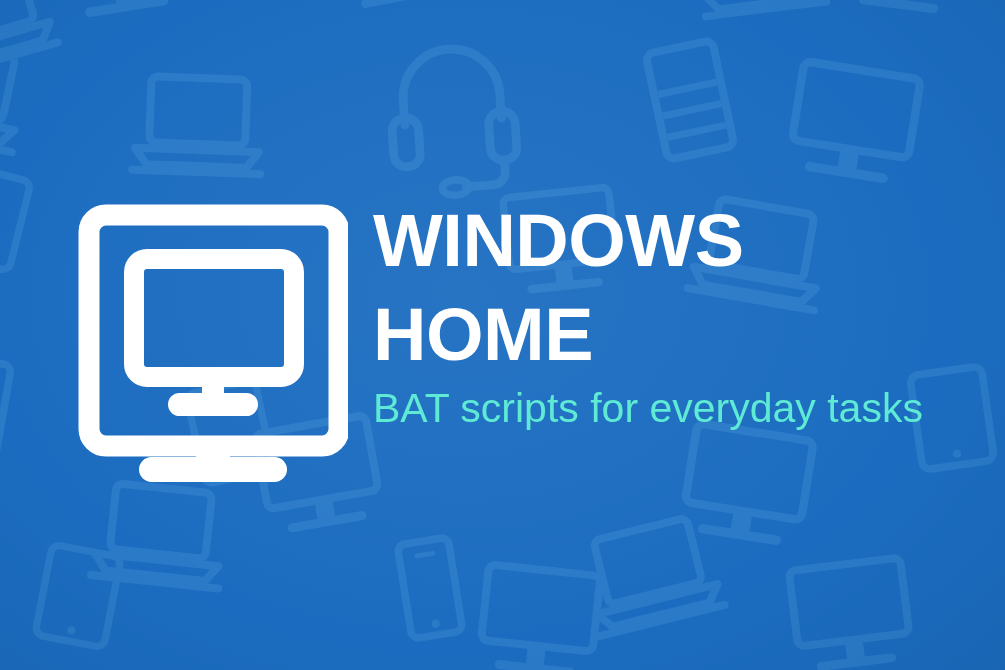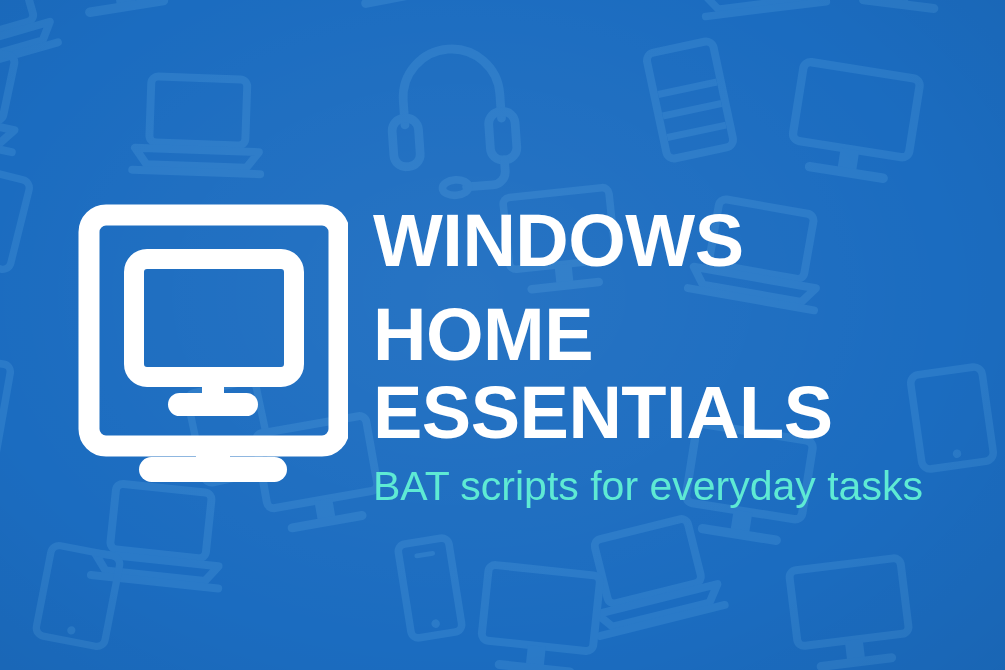--- a/index.html
+++ b/index.html
@@ -182,18 +182,17 @@
       <rect x="56" y="56" width="160" height="118" rx="13" ry="13" fill="none" stroke="#ffffff" stroke-width="20"></rect>
 
       <rect x="124" y="174" width="22" height="25" fill="#ffffff"></rect>
 
       <rect x="90" y="190" width="90" height="23" rx="11.5" ry="11.5" fill="#ffffff"></rect>
     </svg>
 
     <div id="title-block">
       <span class="headline line-1">WINDOWS</span>
       <span class="headline line-2">HOME</span>
-      <span class="headline line-3">ESSENTIALS</span>
       <span id="subtitle">BAT scripts for everyday tasks</span>
     </div>
 
   </div>
 </div>
 
 </body></html>

